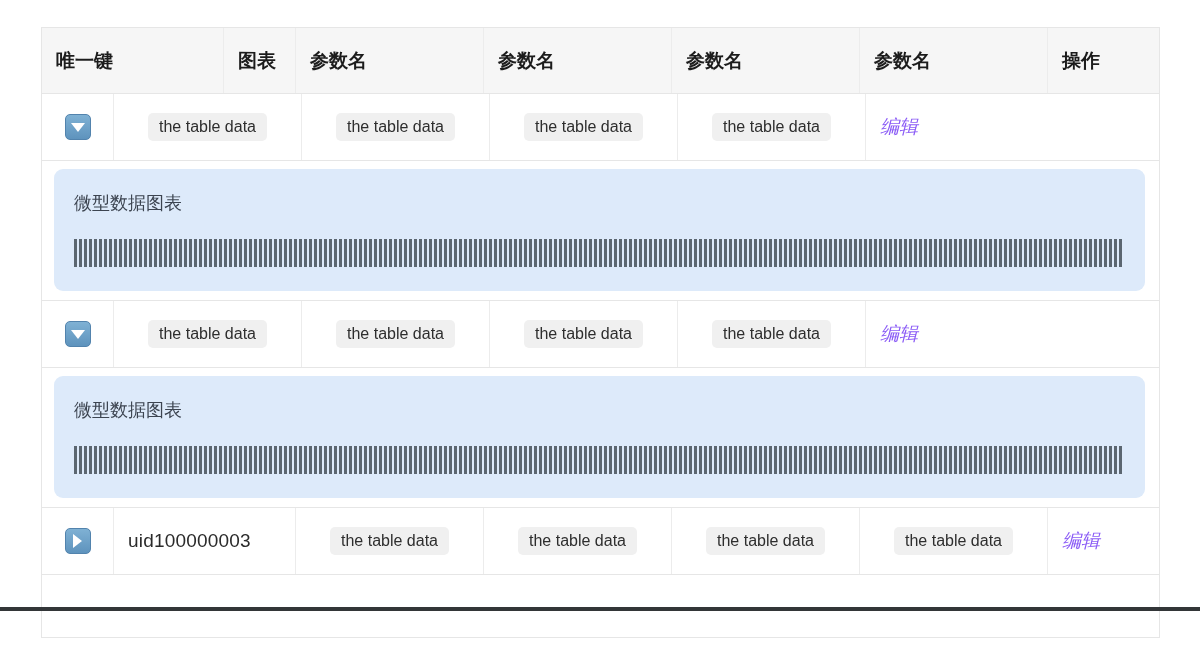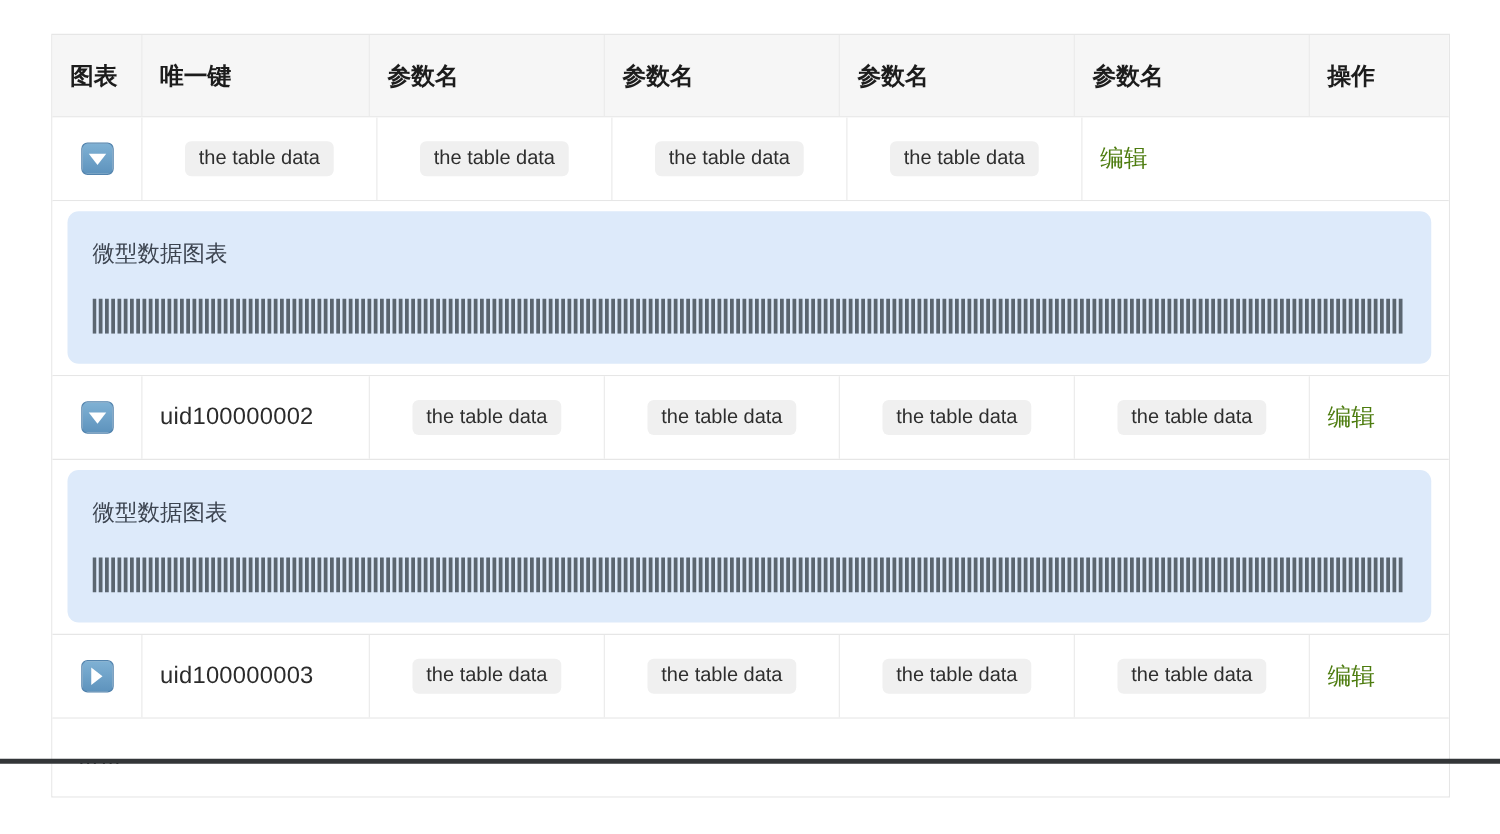--- a/index.html
+++ b/index.html
@@ -85,24 +85,25 @@
     display: inline-block;
     background: #f0f0f0;
     border-radius: 5px;
     padding: 5px 11px;
     font-size: 16px;
     color: #2e2e2e;
     white-space: nowrap;
   }
 
   .edit-link {
-    color: #4d7c0f;
+    color: #8b5cf6;
     font-size: 19px;
     cursor: pointer;
     text-decoration: none;
+    font-style: italic;
   }
 
   
   .toggle-btn {
     width: 26px;
     height: 26px;
     border-radius: 5px;
     background: linear-gradient(to bottom, #7fb1d4 0%, #5e93bd 100%);
     border: 1px solid #5283ad;
     display: flex;
@@ -226,25 +227,25 @@
   }
 </style>
 </head>
 <body>
 
 <div class="page">
 
   <div class="table-wrap">
 
     <div class="trow thead">
+      <div class="cell c-uid">
+        <span>唯一键</span>
+      </div>
       <div class="cell c-chart">
         <span>图表</span>
-      </div>
-      <div class="cell c-uid">
-        <span>唯一键</span>
       </div>
       <div class="cell c-param">
         <span>参数名</span>
       </div>
       <div class="cell c-param">
         <span>参数名</span>
       </div>
       <div class="cell c-param">
         <span>参数名</span>
       </div>
@@ -496,23 +497,20 @@
           </div>
       </div>
     </div>
 
     <div class="trow tbody-row">
       <div class="cell c-chart">
         <div class="toggle-btn">
           <span class="tri-down"></span>
         </div>
       </div>
-      <div class="cell c-uid">
-        <span class="uid-text">uid100000002</span>
-      </div>
       <div class="cell c-param">
         <span class="pill">the table data</span>
       </div>
       <div class="cell c-param">
         <span class="pill">the table data</span>
       </div>
       <div class="cell c-param">
         <span class="pill">the table data</span>
       </div>
       <div class="cell c-param">

